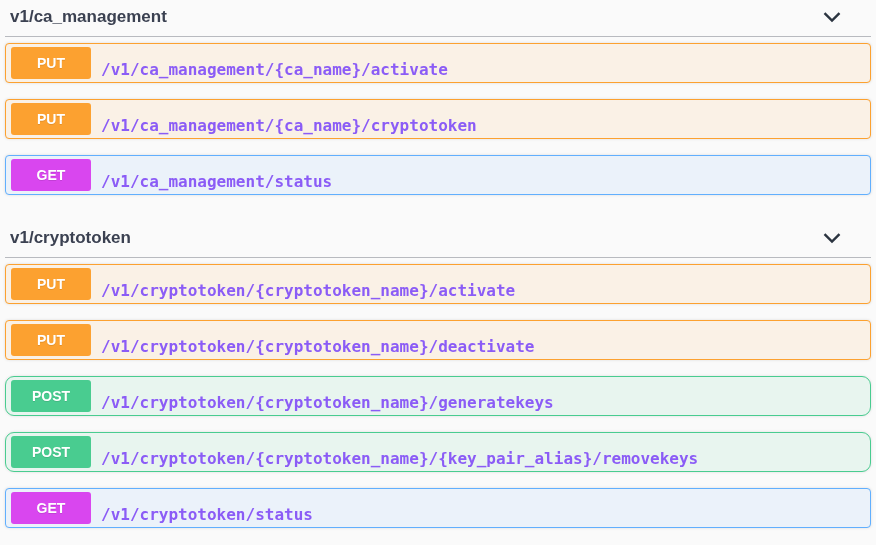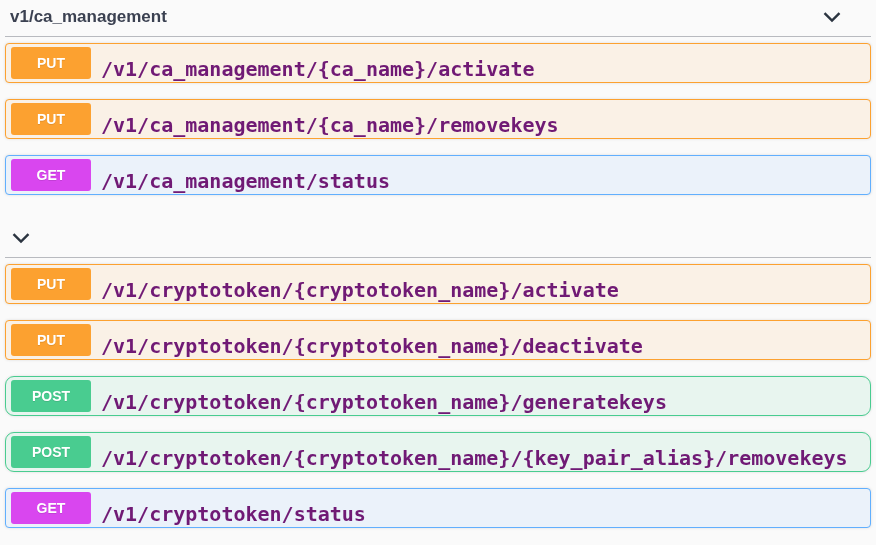--- a/index.html
+++ b/index.html
@@ -60,23 +60,23 @@
     color: #ffffff;
     text-shadow: 0 1px 0 rgba(0,0,0,.1);
     flex: 0 0 auto;
   }
   .opblock.put  .method-badge { background: #fca130; }
   .opblock.get  .method-badge { background: #d946ef; }
   .opblock.post .method-badge { background: #49cc90; }
   .op-path {
     margin-left: 10px;
     font-family: "DejaVu Sans Mono", "Liberation Mono", monospace;
-    font-size: 20px;
+    font-size: 16px;
     font-weight: bold;
-    color: #701a75;
+    color: #8b5cf6;
     white-space: nowrap;
     margin-top: 12px;
   }
   .tag-section.second { margin-top: 6px; }
   .tag-section.second .tag-header { padding-top: 16px; }
 </style>
 </head>
 <body>
 
 <div class="api-doc">
@@ -88,31 +88,32 @@
         <path d="M3.2 6.5 L10 13.3 L16.8 6.5" fill="none" stroke="#2b3440" stroke-width="2.2"></path>
       </svg>
     </div>
     <div class="op-list">
       <div class="opblock put">
         <span class="method-badge">PUT</span>
         <span class="op-path">/v1/ca_management/{ca_name}/activate</span>
       </div>
       <div class="opblock put">
         <span class="method-badge">PUT</span>
-        <span class="op-path">/v1/ca_management/{ca_name}/removekeys</span>
+        <span class="op-path">/v1/ca_management/{ca_name}/cryptotoken</span>
       </div>
       <div class="opblock get">
         <span class="method-badge">GET</span>
         <span class="op-path">/v1/ca_management/status</span>
       </div>
     </div>
   </div>
 
   <div class="tag-section second">
     <div class="tag-header">
+      <span class="tag-title">v1/cryptotoken</span>
       <svg class="chevron" viewBox="0 0 20 20">
         <path d="M3.2 6.5 L10 13.3 L16.8 6.5" fill="none" stroke="#2b3440" stroke-width="2.2"></path>
       </svg>
     </div>
     <div class="op-list">
       <div class="opblock put">
         <span class="method-badge">PUT</span>
         <span class="op-path">/v1/cryptotoken/{cryptotoken_name}/activate</span>
       </div>
       <div class="opblock put">

